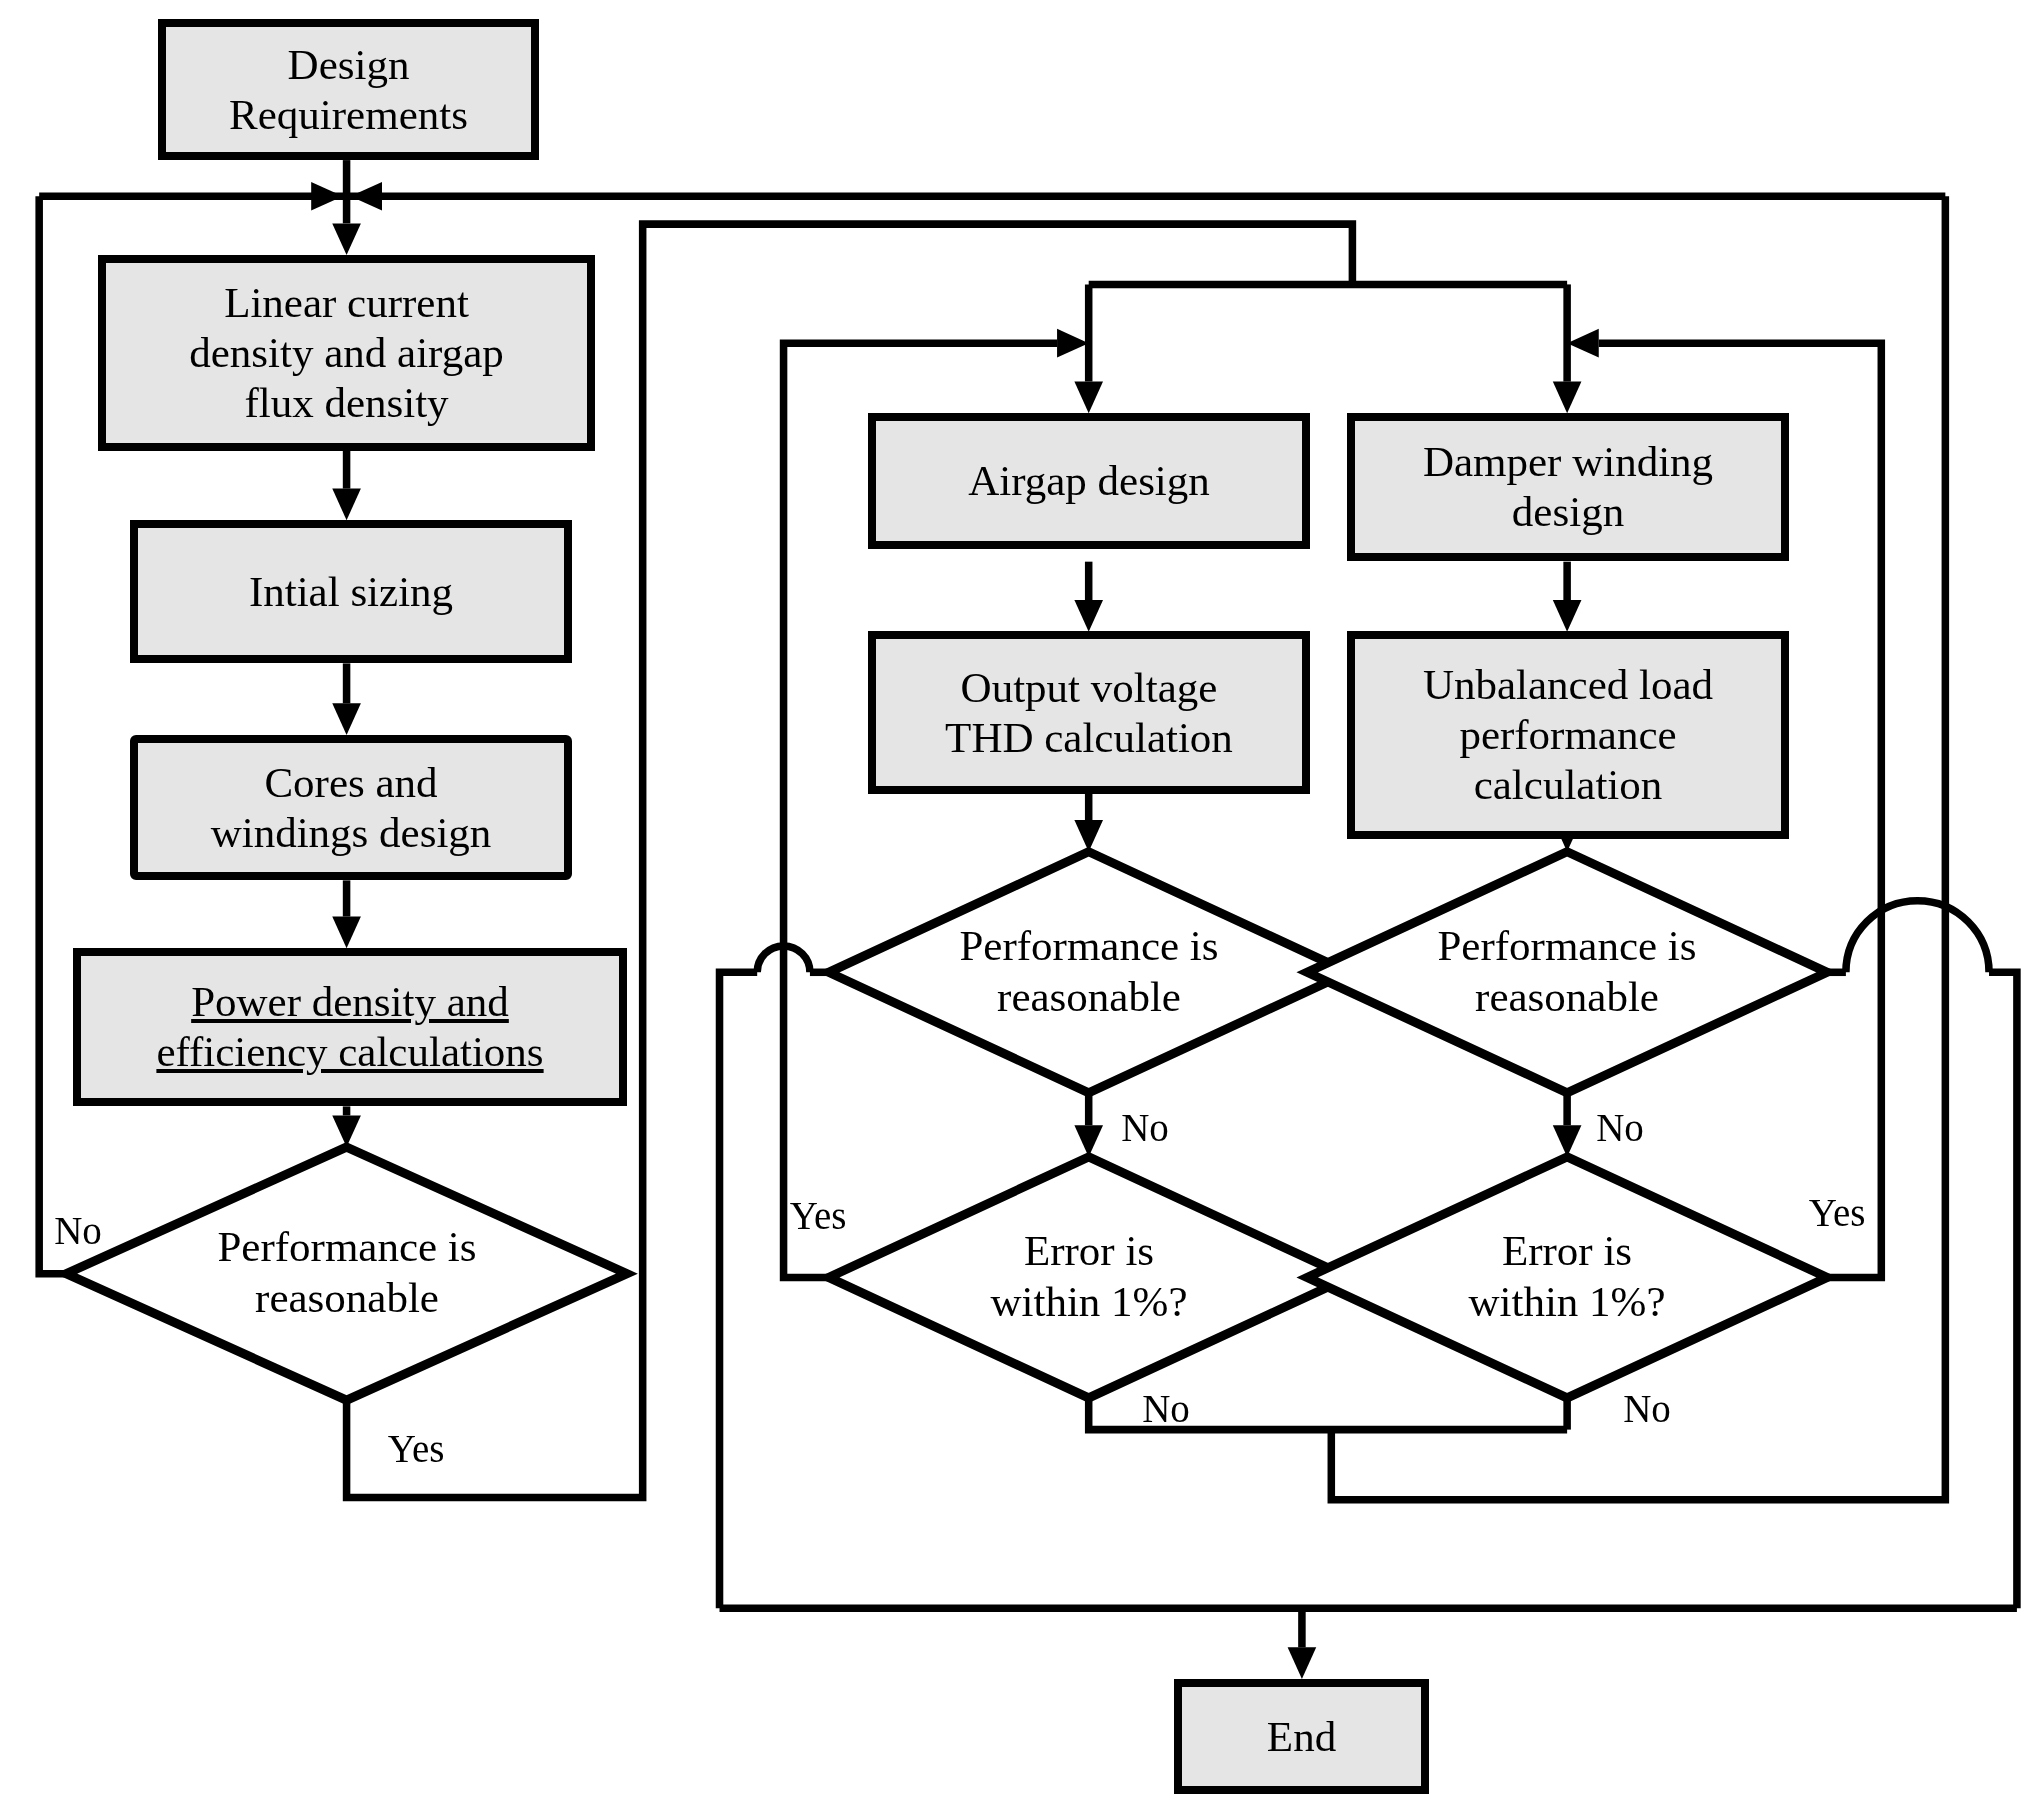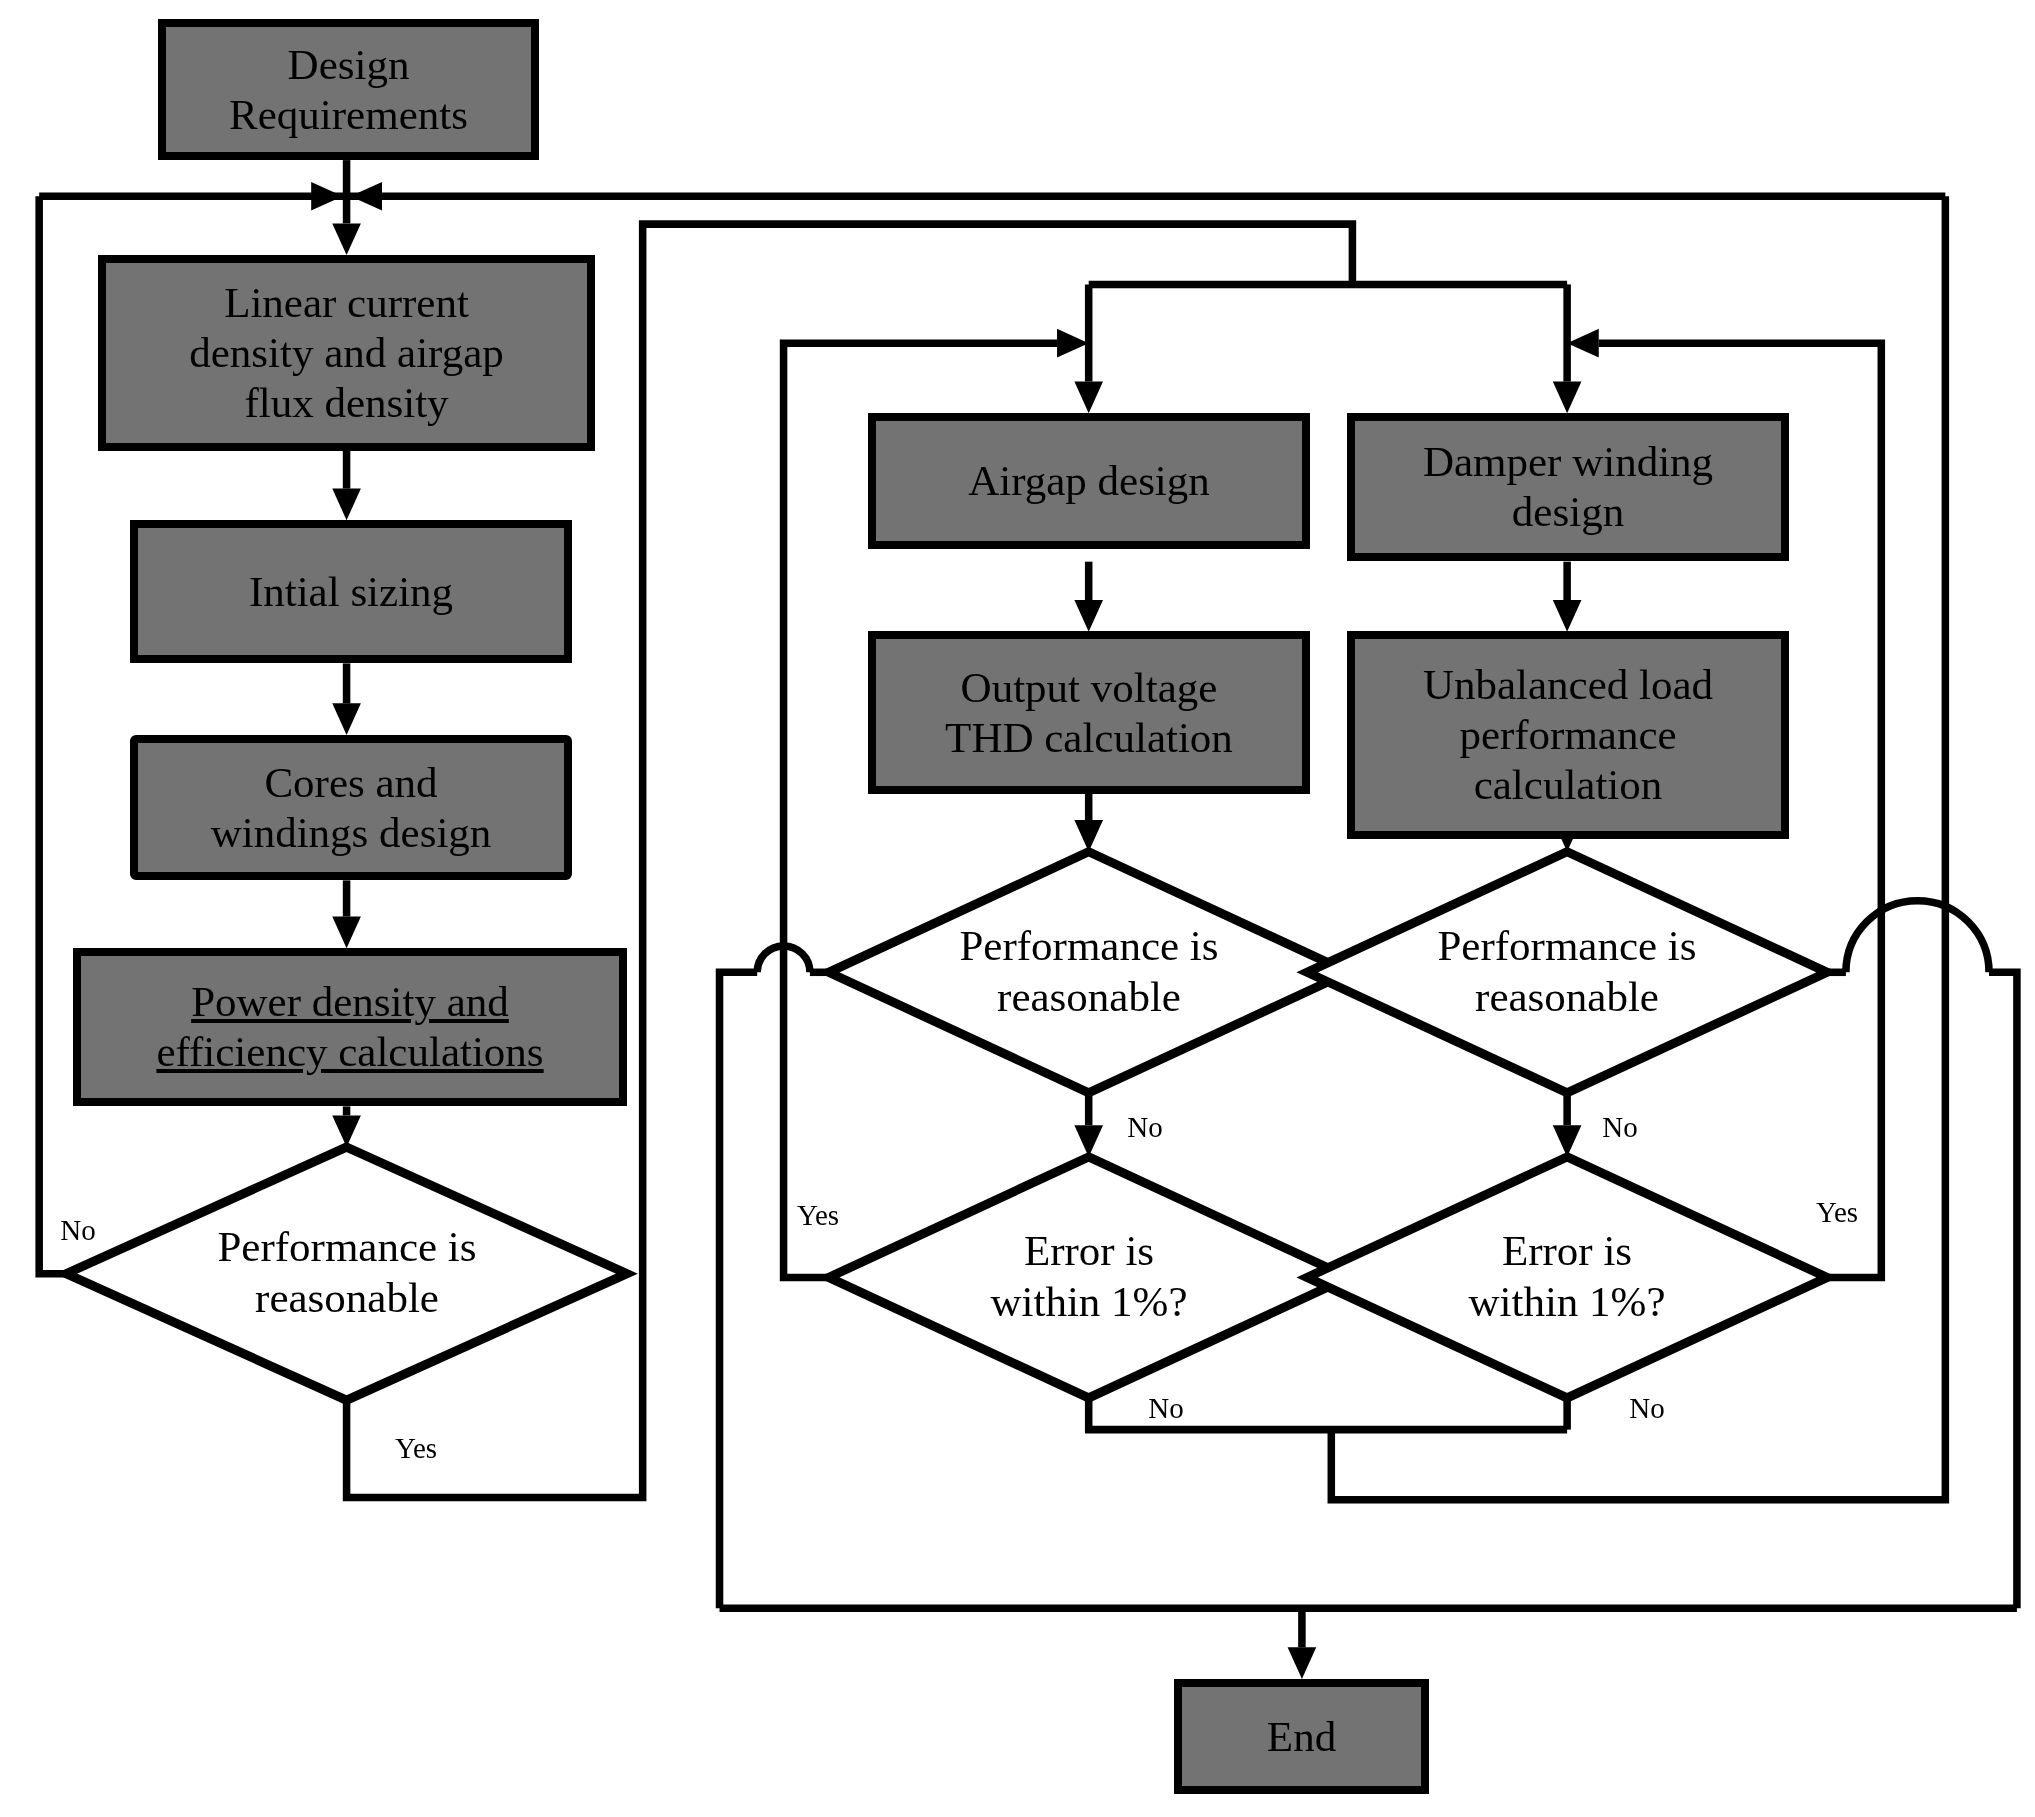--- a/index.html
+++ b/index.html
@@ -9,41 +9,41 @@
     height:1818px;
     background:#ffffff;
     font-family:"Liberation Serif","DejaVu Serif",serif;
     color:#000;
   }
   #wires{position:absolute;left:0;top:0;width:2035px;height:1818px;}
   .box{
     position:absolute;
     box-sizing:border-box;
     border:8.3px solid #000;
-    background:#737373;
+    background:#e5e5e5;
     display:flex;
     align-items:center;
     justify-content:center;
     text-align:center;
     white-space:pre-line;
     font-size:43px;
     line-height:1.16;
   }
   .dlabel{
     position:absolute;
     transform:translate(-50%,-50%);
     text-align:center;
     white-space:pre-line;
     font-size:43px;
     line-height:1.18;
   }
   .elabel{
     position:absolute;
     transform:translate(-50%,-50%);
-    font-size:29px;
+    font-size:39px;
     line-height:1;
     white-space:nowrap;
   }
 </style>
 </head>
 <body>
 
 <div id="canvas">
 
   <svg id="wires" viewBox="0 0 2701 2412" xmlns="http://www.w3.org/2000/svg">

